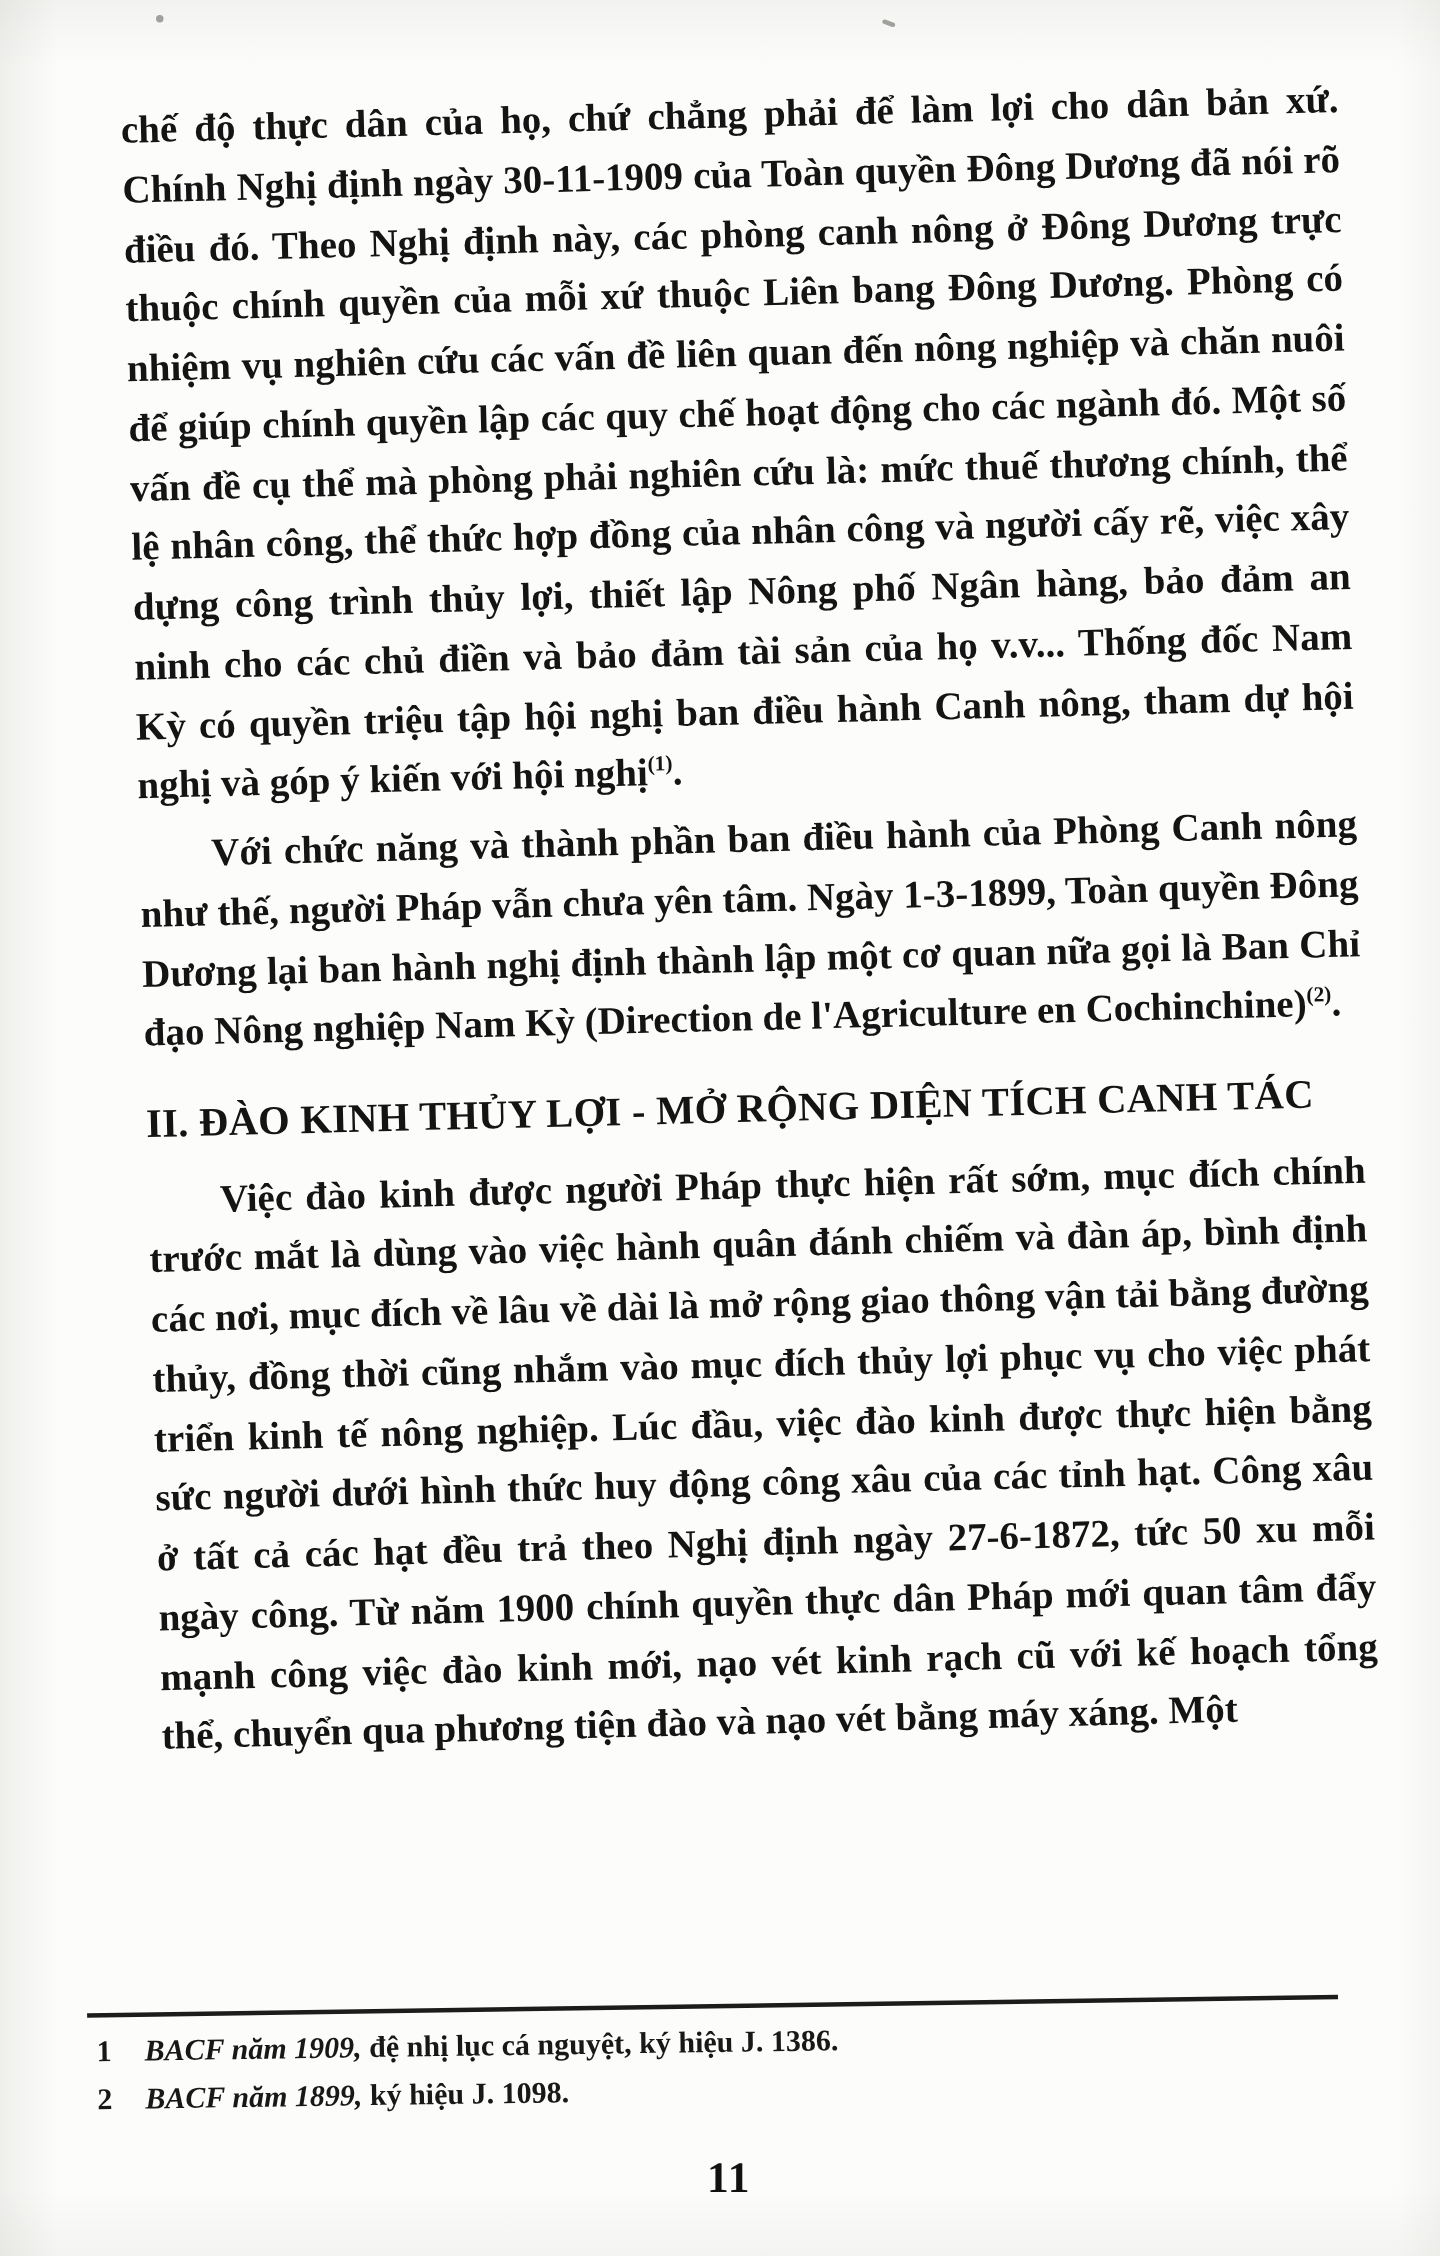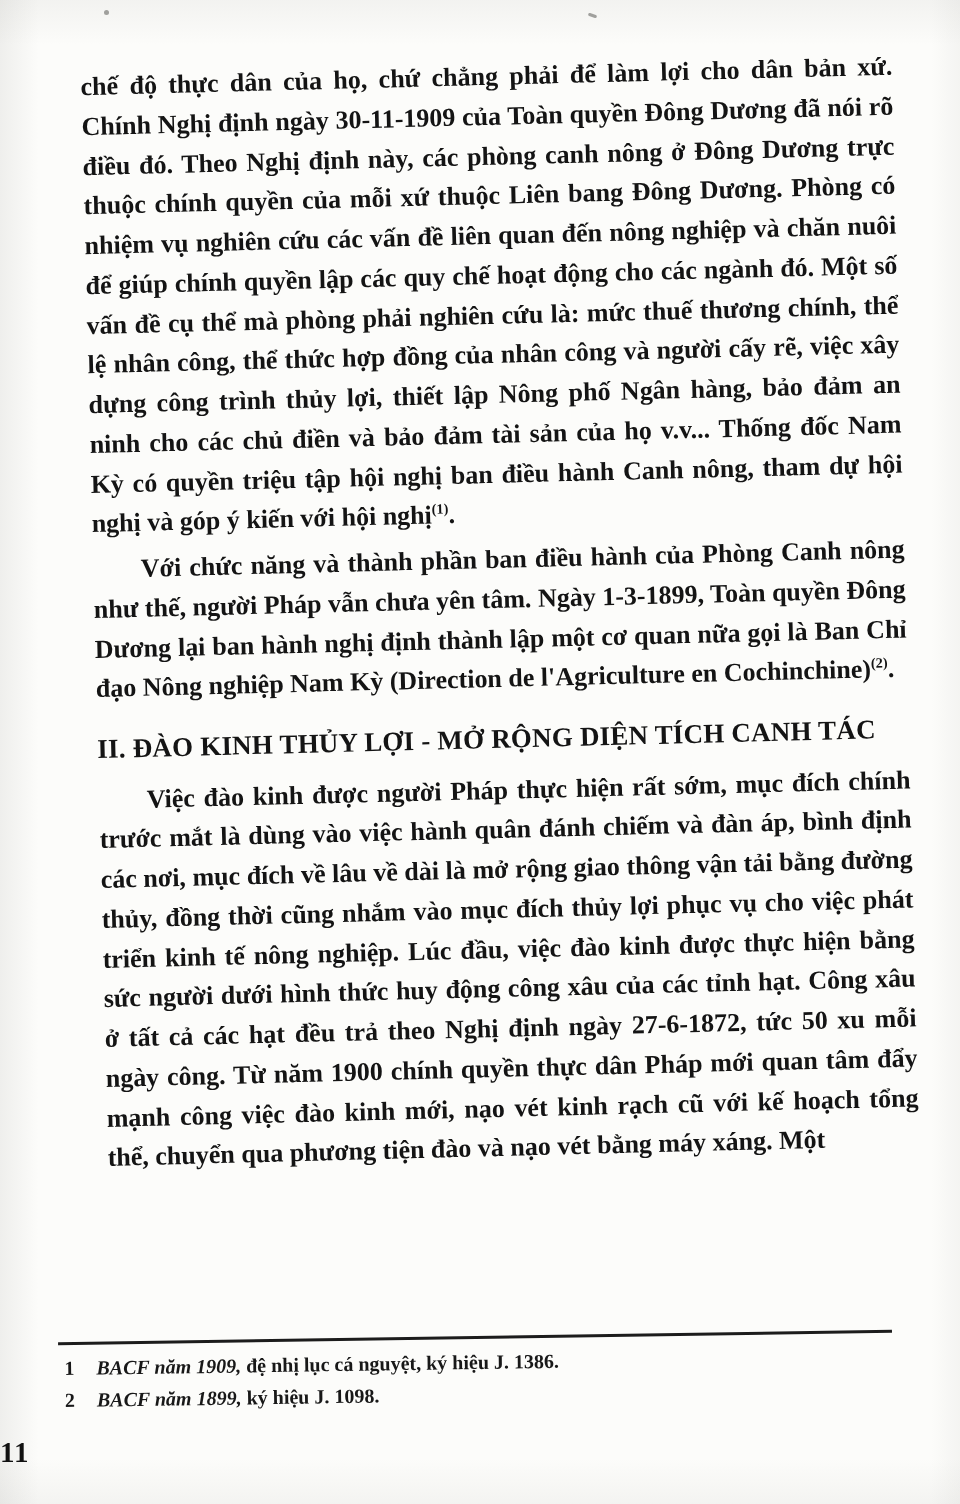--- a/index.html
+++ b/index.html
@@ -93,24 +93,26 @@
     box-sizing: border-box;
   }
   .fn-italic {
     font-style: italic;
   }
   .page-number {
     position: absolute;
     left: 0;
     right: 0;
     top: 1436px;
+    text-align: center;
     font-size: 29px;
     font-weight: 700;
     letter-spacing: 1px;
     color: #111;
+    padding-left: 12px;
   }
 </style>
 </head>
 <body>
 
 <div class="page">
 
   <div class="speck s1"></div>
   <div class="speck s2"></div>
 

